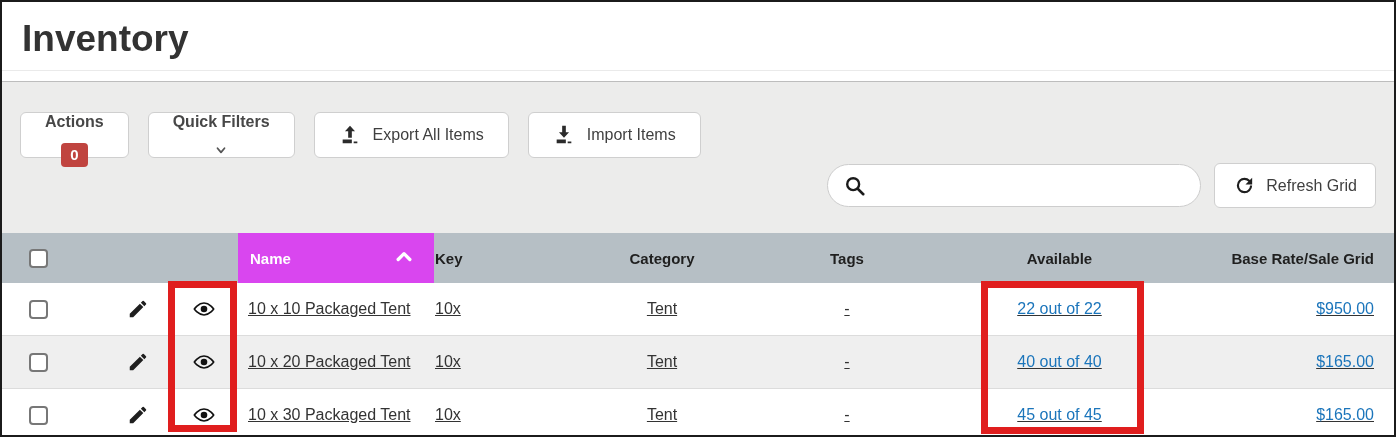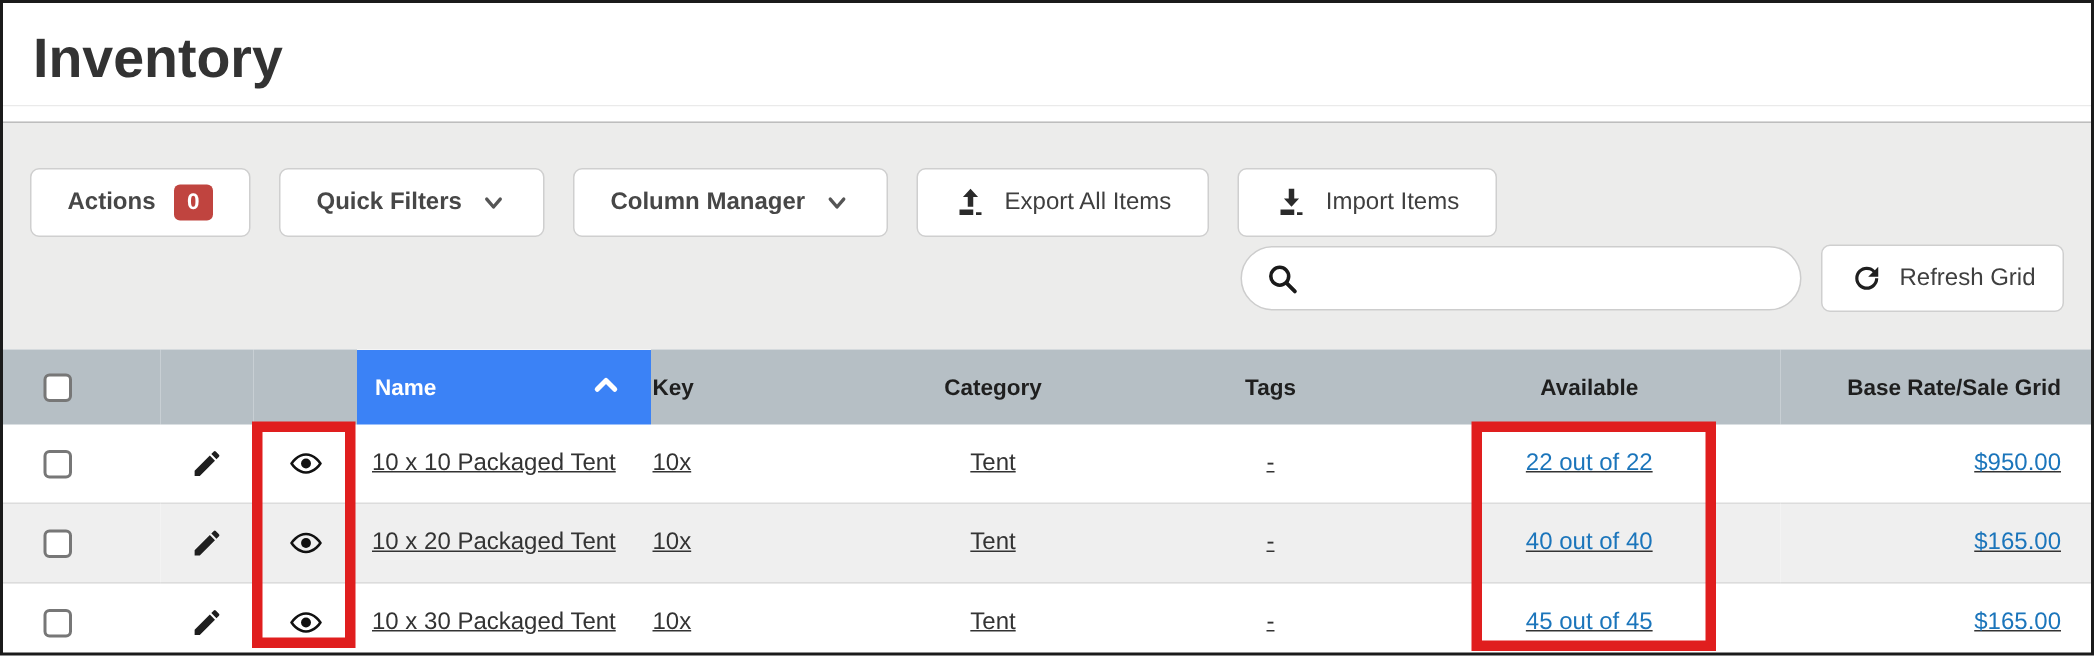--- a/index.html
+++ b/index.html
@@ -13,42 +13,42 @@
   .page-title { font-size:37px; color:#333; font-weight:700; }
   .spacer { height:10px; background:#fff; }
   
   .toolbar-panel { background:#ececeb; border-top:1px solid #bdbdbd; height:152px; box-sizing:border-box; padding:30px 18px 0 18px; }
   .btn-row { display:flex; gap:19px; align-items:center; }
   .btn {
     background:#fff; border:1px solid #cfcfcf; border-radius:6px; height:46px;
     padding:0 24px; display:inline-flex; align-items:center; gap:12px;
     font-size:16px; color:#3f3f3f; cursor:pointer; white-space:nowrap;
   }
-  .btn-strong { font-weight:bold; color:#474747; }
+  .btn-strong { font-weight:bold; color:#474747;flex-direction:column; }
   .badge {
     background:#c0443f; color:#fff; font-weight:bold; font-size:15px;
     border-radius:4px; padding:3px 9px; line-height:1.2;
   }
   .chev { width:18px; height:18px; }
   .search-row { display:flex; justify-content:flex-end; align-items:center; margin-top:5px; gap:13px; }
   .search-box {
     width:374px; height:43px; box-sizing:border-box; background:#fff;
     border:1px solid #cdcdcd; border-radius:22px; display:flex; align-items:center; padding:0 14px 0 16px;
   }
   .search-box input { border:none; outline:none; background:transparent; flex:1; font-size:16px; margin-left:10px; font-family:"Liberation Sans",sans-serif; }
   .refresh-btn { height:45px; border-radius:6px; padding:0 18px; gap:10px; }
   
   table { width:100%; border-collapse:collapse; table-layout:fixed; }
   thead th { background:#b6bfc5; height:48px; font-size:15px; color:#1f1f1f; font-weight:bold; }
   th.col-key, td.cell-key { text-align:left; }
   th.col-category, td.cell-category, th.col-tags, td.cell-tags,
   th.col-available, td.cell-available { text-align:center; }
   th.col-price, td.cell-price { text-align:right; padding-right:20px; }
   th.col-name {
-    background:#3b82f6; color:#fff; text-align:left; padding-left:12px; position:relative; cursor:pointer;
+    background:#d946ef; color:#fff; text-align:left; padding-left:12px; position:relative; cursor:pointer;
   }
   .sort-caret { position:absolute; right:20px; top:14px; width:20px; height:20px; }
   tbody td { height:50px; font-size:16px; color:#333; background-clip:padding-box;text-decoration:underline; }
   tbody tr + tr td { border-top:1px solid #dcdcdc; }
   tbody tr.alt td { background:#efefef; }
   td.cell-name { text-align:left; padding-left:10px; }
   a.blue-link { color:#1b75bb; text-decoration:none; cursor:pointer; }
   
   .cbx {
     width:19px; height:19px; box-sizing:border-box; border:2px solid #777; border-radius:4px;
@@ -70,26 +70,20 @@
 <div class="spacer"></div>
 
 <div class="toolbar-panel">
   <div class="btn-row">
     <button class="btn btn-strong">
       <span>Actions</span>
       <span class="badge">0</span>
     </button>
     <button class="btn btn-strong">
       <span>Quick Filters</span>
-      <svg class="chev" viewBox="0 0 24 24">
-          <polyline points="6,9 12,16 18,9" fill="none" stroke="#555" stroke-width="3" stroke-linecap="round" stroke-linejoin="round"></polyline>
-        </svg>
-    </button>
-    <button class="btn btn-strong">
-      <span>Column Manager</span>
       <svg class="chev" viewBox="0 0 24 24">
           <polyline points="6,9 12,16 18,9" fill="none" stroke="#555" stroke-width="3" stroke-linecap="round" stroke-linejoin="round"></polyline>
         </svg>
     </button>
     <button class="btn">
       <svg width="22" height="22" viewBox="0 0 24 24">
         <path d="M12 2l5.5 6h-3.5v7h-4V8H6.5L12 2z" fill="#2b2b2b"></path>
         <path d="M4 17h10v4H4z M16 19h4v2h-4z" fill="#2b2b2b"></path>
       </svg>
       <span>Export All Items</span>

